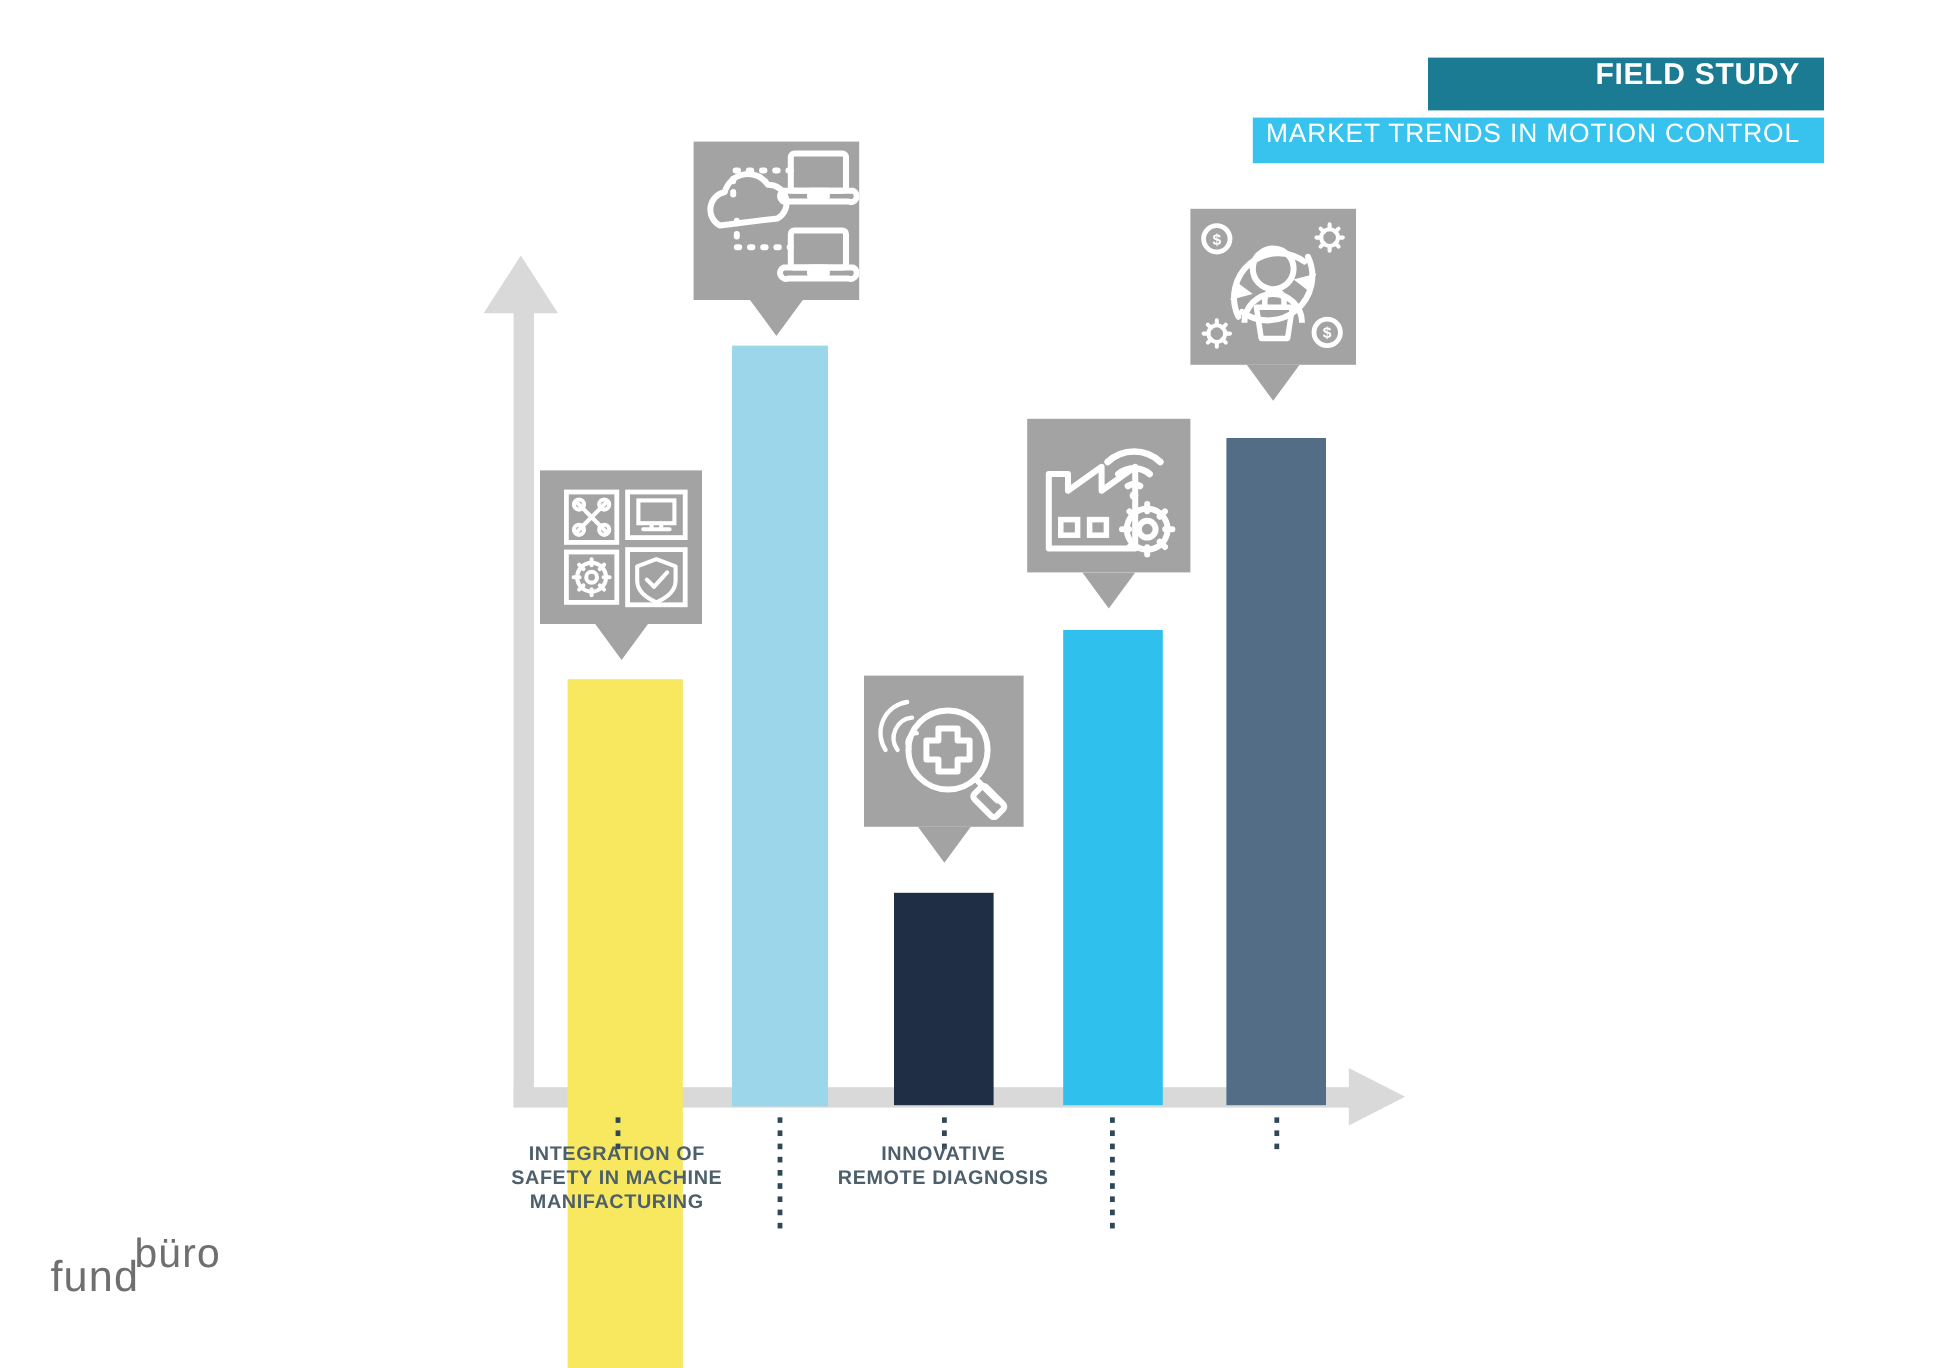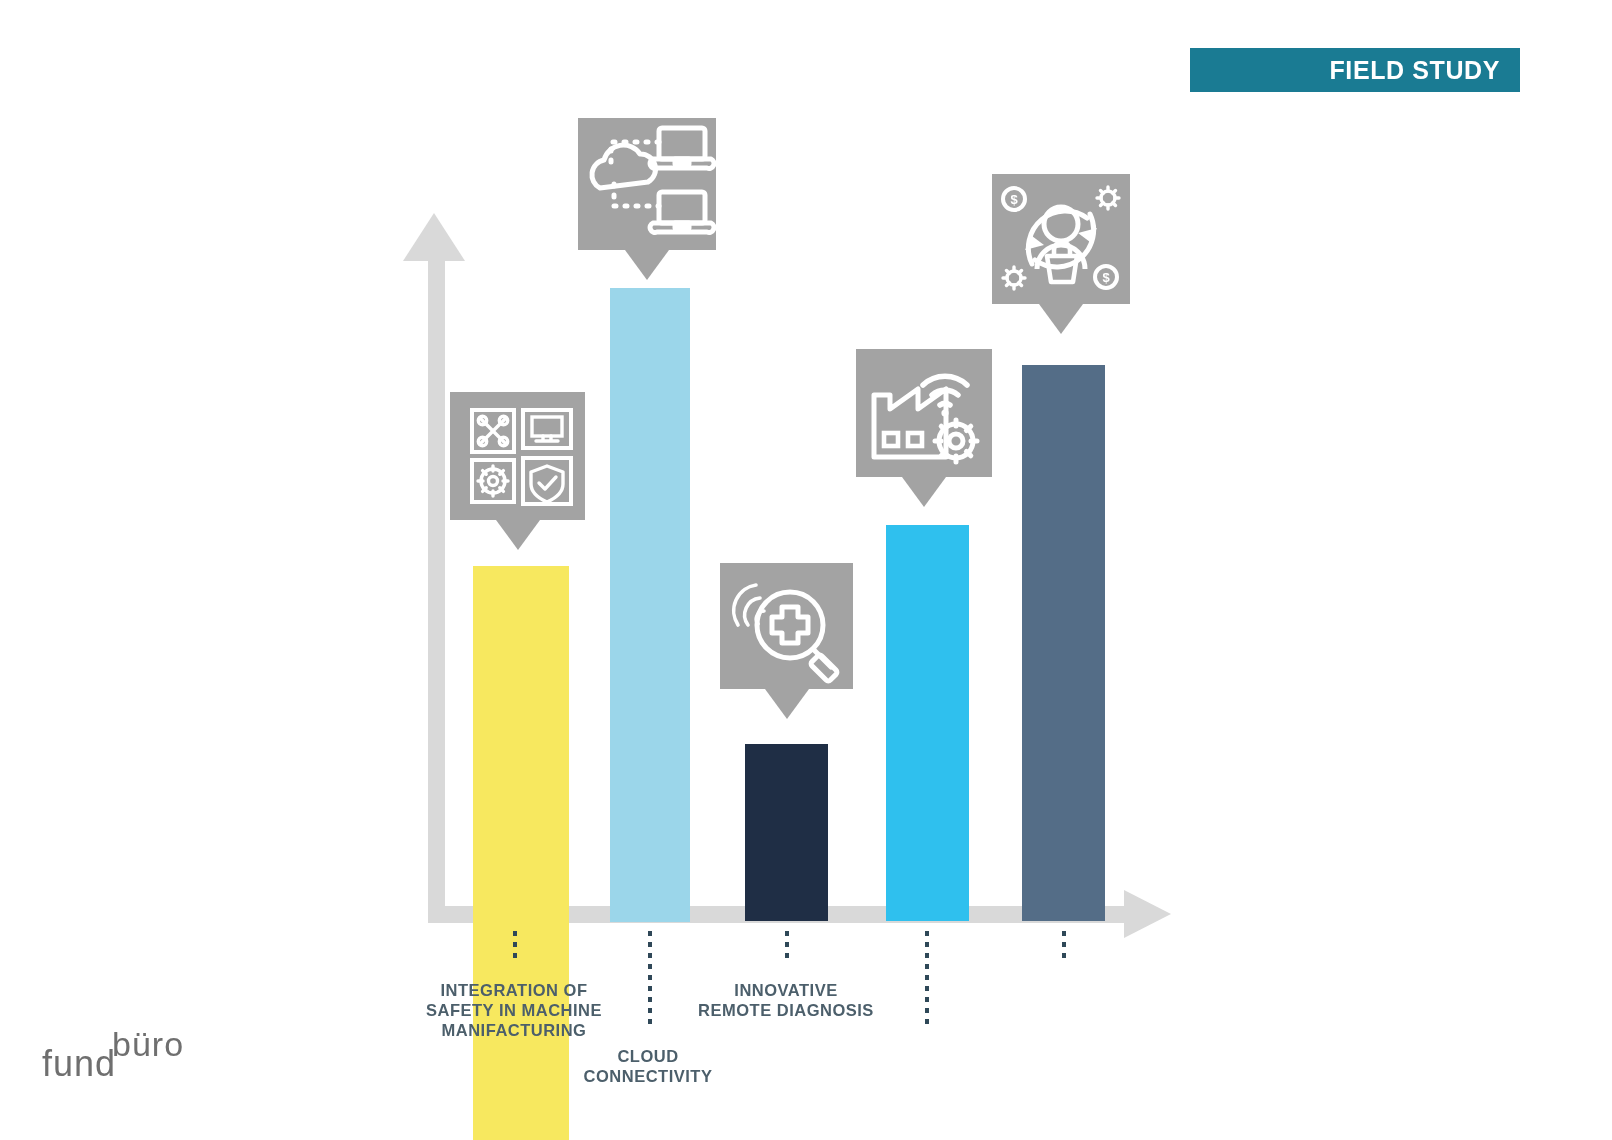--- a/index.html
+++ b/index.html
@@ -17,21 +17,21 @@
     width: 1612px;
     height: 1140px;
     background: #ffffff;
     overflow: hidden;
   }
 
   
   .banner {
     position: absolute;
     display: flex;
-    align-items: center;
+    align-items: flex-start;
     justify-content: flex-end;
     box-sizing: border-box;
     color: #ffffff;
   }
   .banner-primary {
     right: 92px;
     top: 48px;
     width: 330px;
     height: 44px;
     background: #1a7b93;
@@ -127,41 +127,43 @@
   
   .cat-label {
     position: absolute;
     text-align: center;
     color: #4c5f6b;
     font-size: 16.5px;
     font-weight: bold;
     line-height: 20px;
     letter-spacing: 0.5px;
     text-transform: uppercase;
-    margin-top: 28px;
   }
   .cat-label span { display: block; }
 
   
   .logo {
     position: absolute;
     left: 40px;
     top: 1014px;
     width: 160px;
     height: 70px;
     color: #15803d;
   }
 </style>
 </head>
 <body>
 
 <div id="stage">
 
   <div class="banner banner-primary">
     <span>FIELD STUDY</span>
+  </div>
+  <div class="banner banner-secondary">
+    <span>MARKET TRENDS IN MOTION CONTROL</span>
   </div>
 
   <div class="axis-y-head"></div>
   <div class="axis-y-shaft"></div>
   <div class="axis-x-shaft"></div>
   <div class="axis-x-head"></div>
 
   <div class="bar" style="left:473px; width:96px; height:576px; top:566px; bottom:auto; background:#f7e85f;" title="INTEGRATION OF SAFETY IN MACHINE MANIFACTURING: 55"></div>
   <div class="bar" style="left:610px; width:80px; height:634px; top:288px; bottom:auto; background:#9bd6ea;" title="CLOUD CONNECTIVITY: 100"></div>
   <div class="bar" style="left:745px; width:83px; height:177px; top:744px; bottom:auto; background:#1f2e45;" title="INNOVATIVE REMOTE DIAGNOSIS: 26"></div>
@@ -316,24 +318,20 @@
   <div class="leader" style="left:785px; top:931px; height:27px;"></div>
   <div class="leader" style="left:925px; top:931px; height:94px;"></div>
   <div class="leader" style="left:1062px; top:931px; height:27px;"></div>
 
   <div class="cat-label" style="left:403px; top:952px; width:222px;">
     <span>INTEGRATION OF</span>
     <span>SAFETY IN MACHINE</span>
     <span>MANIFACTURING</span>
   </div>
 
-  <div class="cat-label" style="left:548px; top:1018px; width:200px;">
-    <span>CLOUD</span>
-    <span>CONNECTIVITY</span>
-  </div>
 
   <div class="cat-label" style="left:675px; top:952px; width:222px;">
     <span>INNOVATIVE</span>
     <span>REMOTE DIAGNOSIS</span>
   </div>
 
 
 
   <div class="logo">
     <svg viewBox="0 0 160 70">

